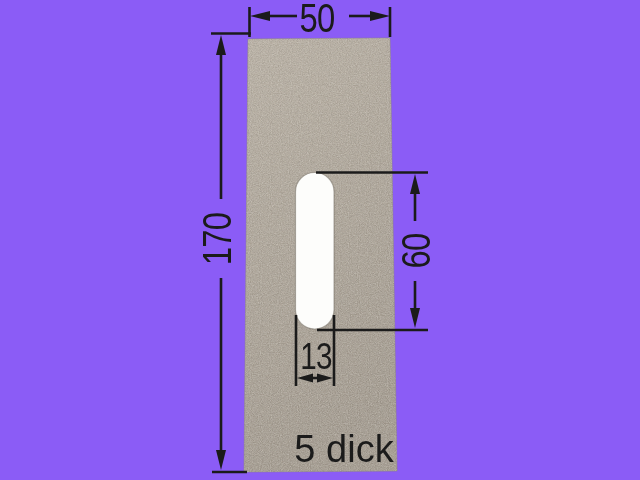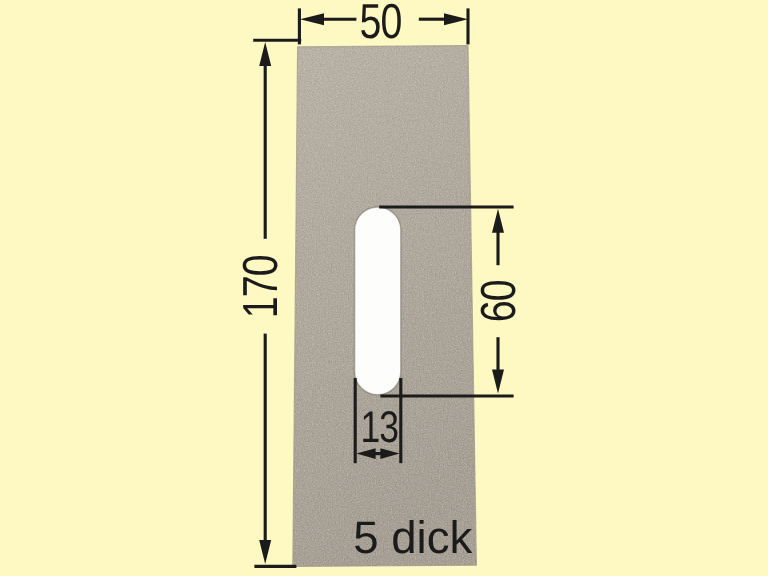--- a/index.html
+++ b/index.html
@@ -26,21 +26,21 @@
   #lbl-slot-width { font-size: 37px; }
   #lbl-thickness {
     font-size: 38px;
     letter-spacing: 0;
     transform: translate(-50%, -50%);
   }
 </style>
 </head>
 <body>
 
-<div class="stage" style="background: #fef9c3;">
+<div class="stage" style="background: #8b5cf6;">
 
   <svg width="640" height="480" viewBox="0 0 640 480">
     <defs>
       <linearGradient id="plateGrad" x1="0" y1="0" x2="0.25" y2="1">
         <stop offset="0" stop-color="#b6ada0"></stop>
         <stop offset="0.45" stop-color="#a9a093"></stop>
         <stop offset="1" stop-color="#9a9185"></stop>
       </linearGradient>
       <clipPath id="plateClip">
         <polygon points="248,39 390,38 397,471 244,472"></polygon>

